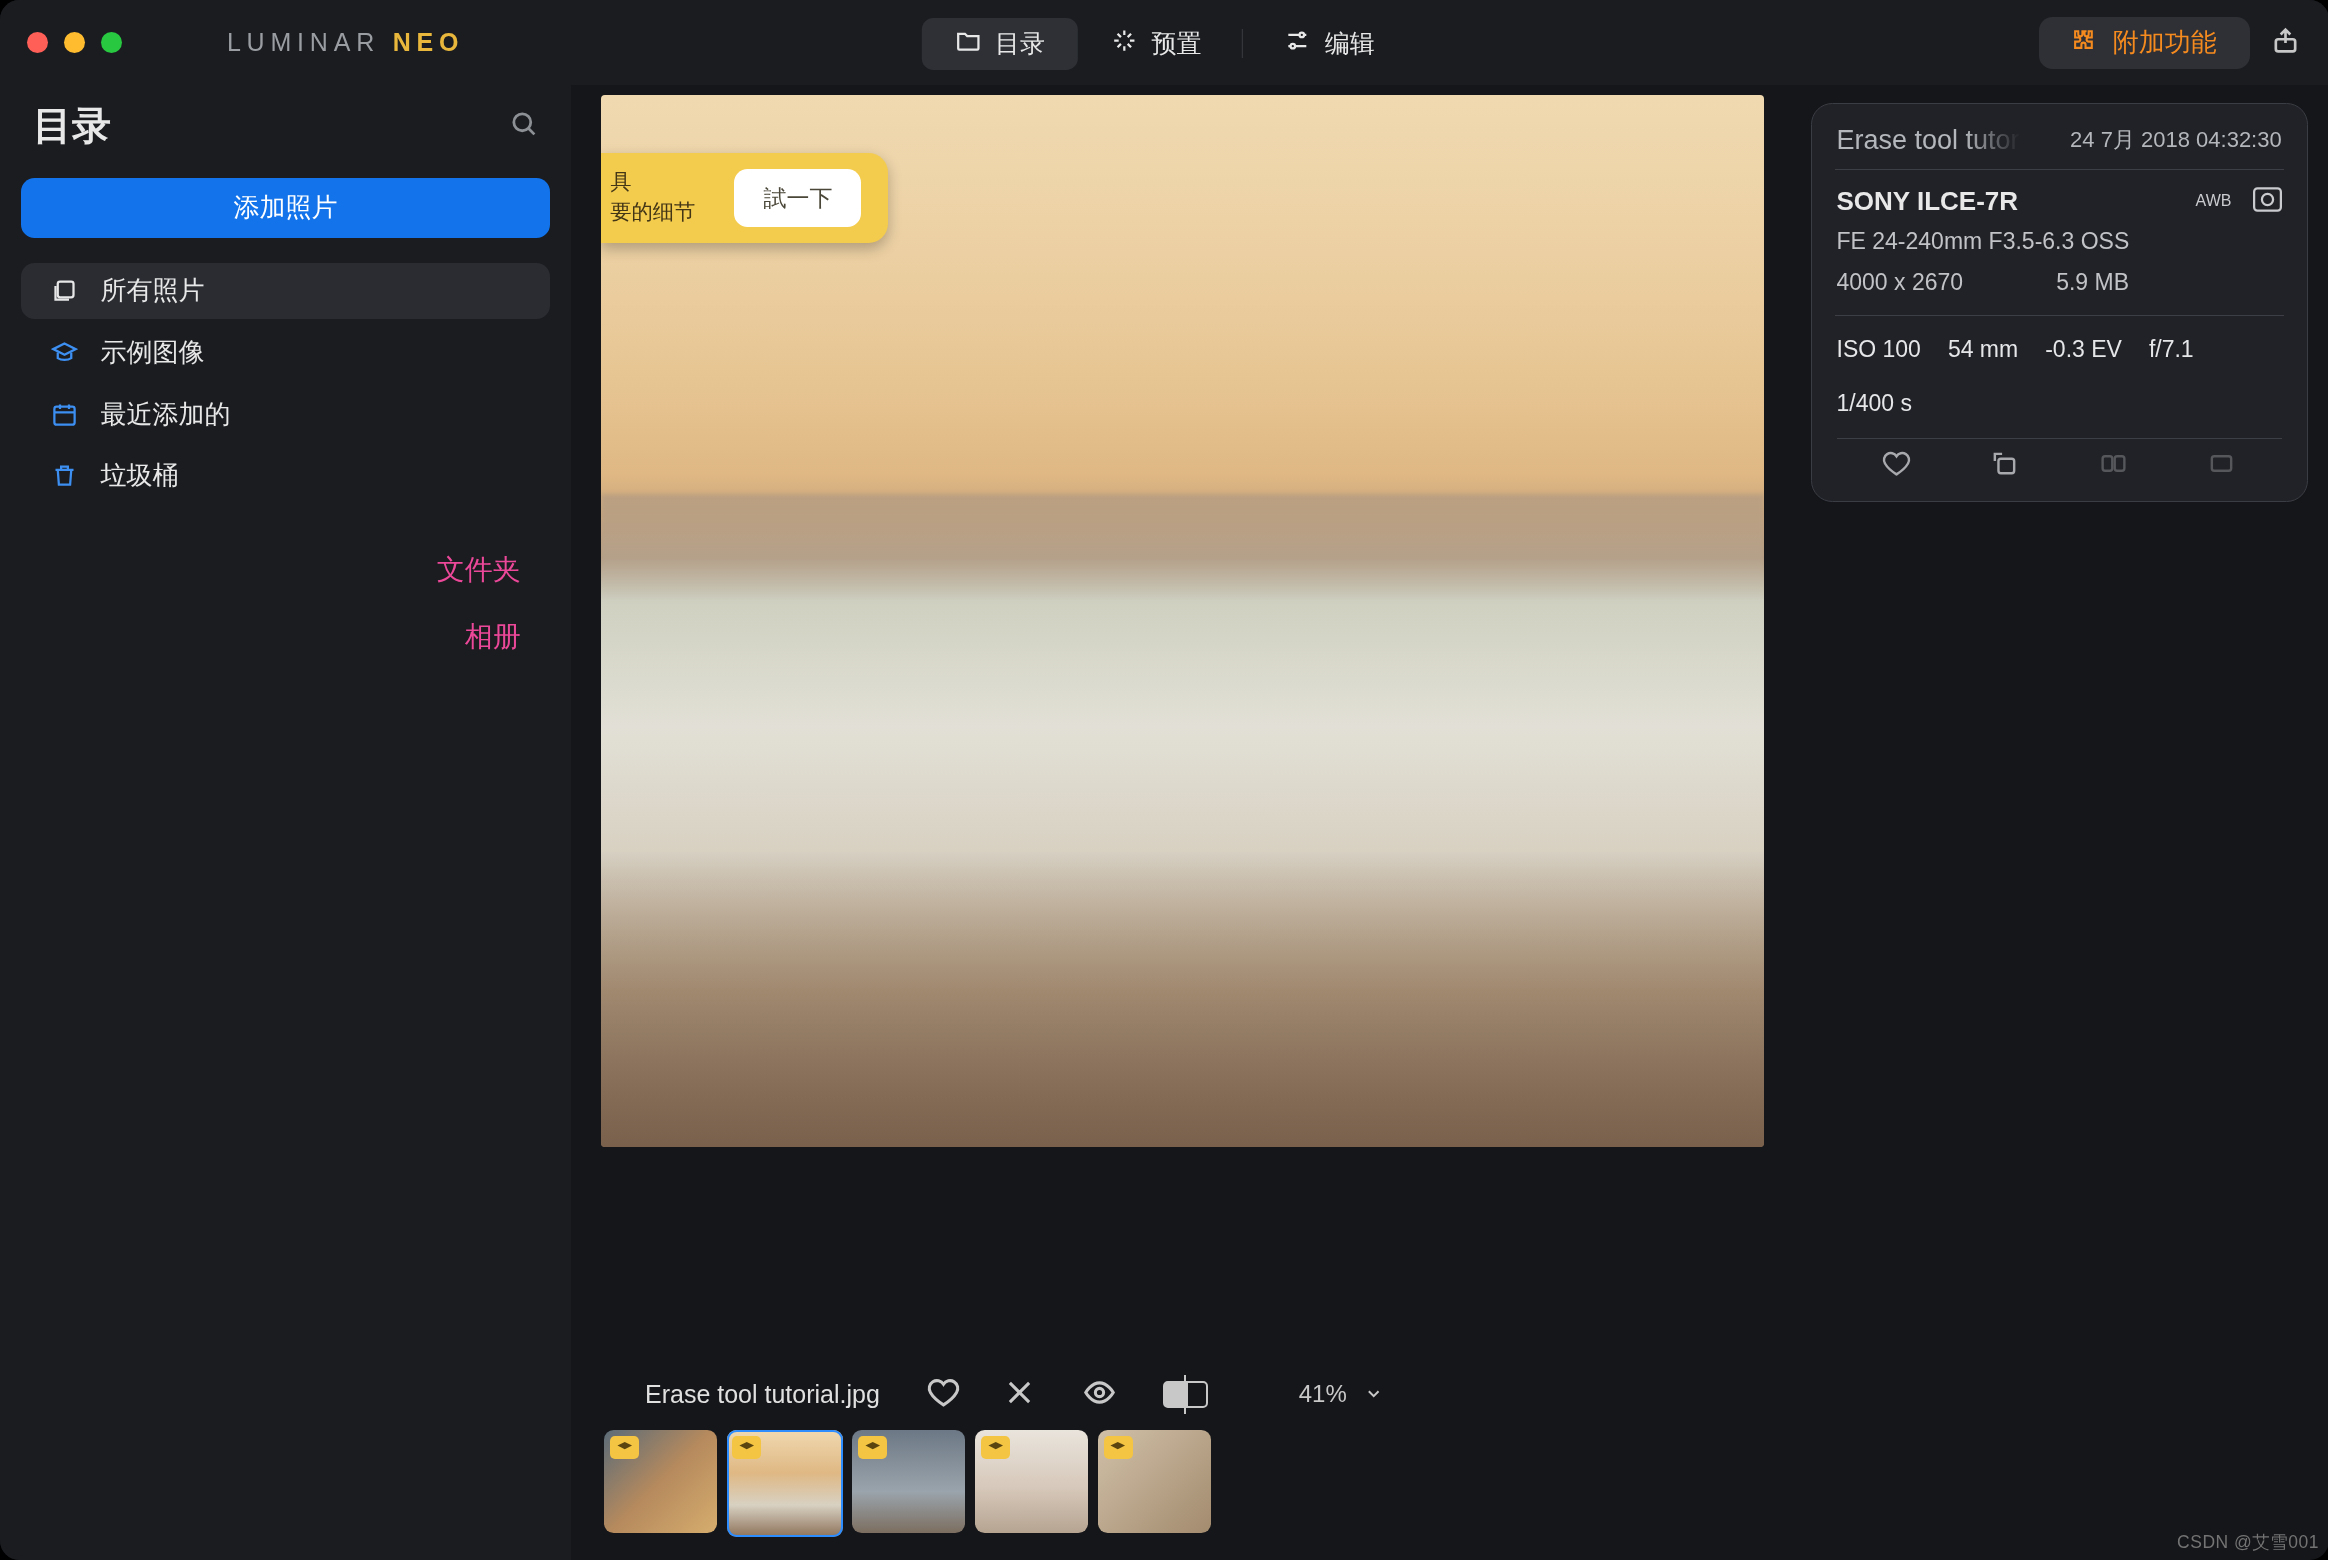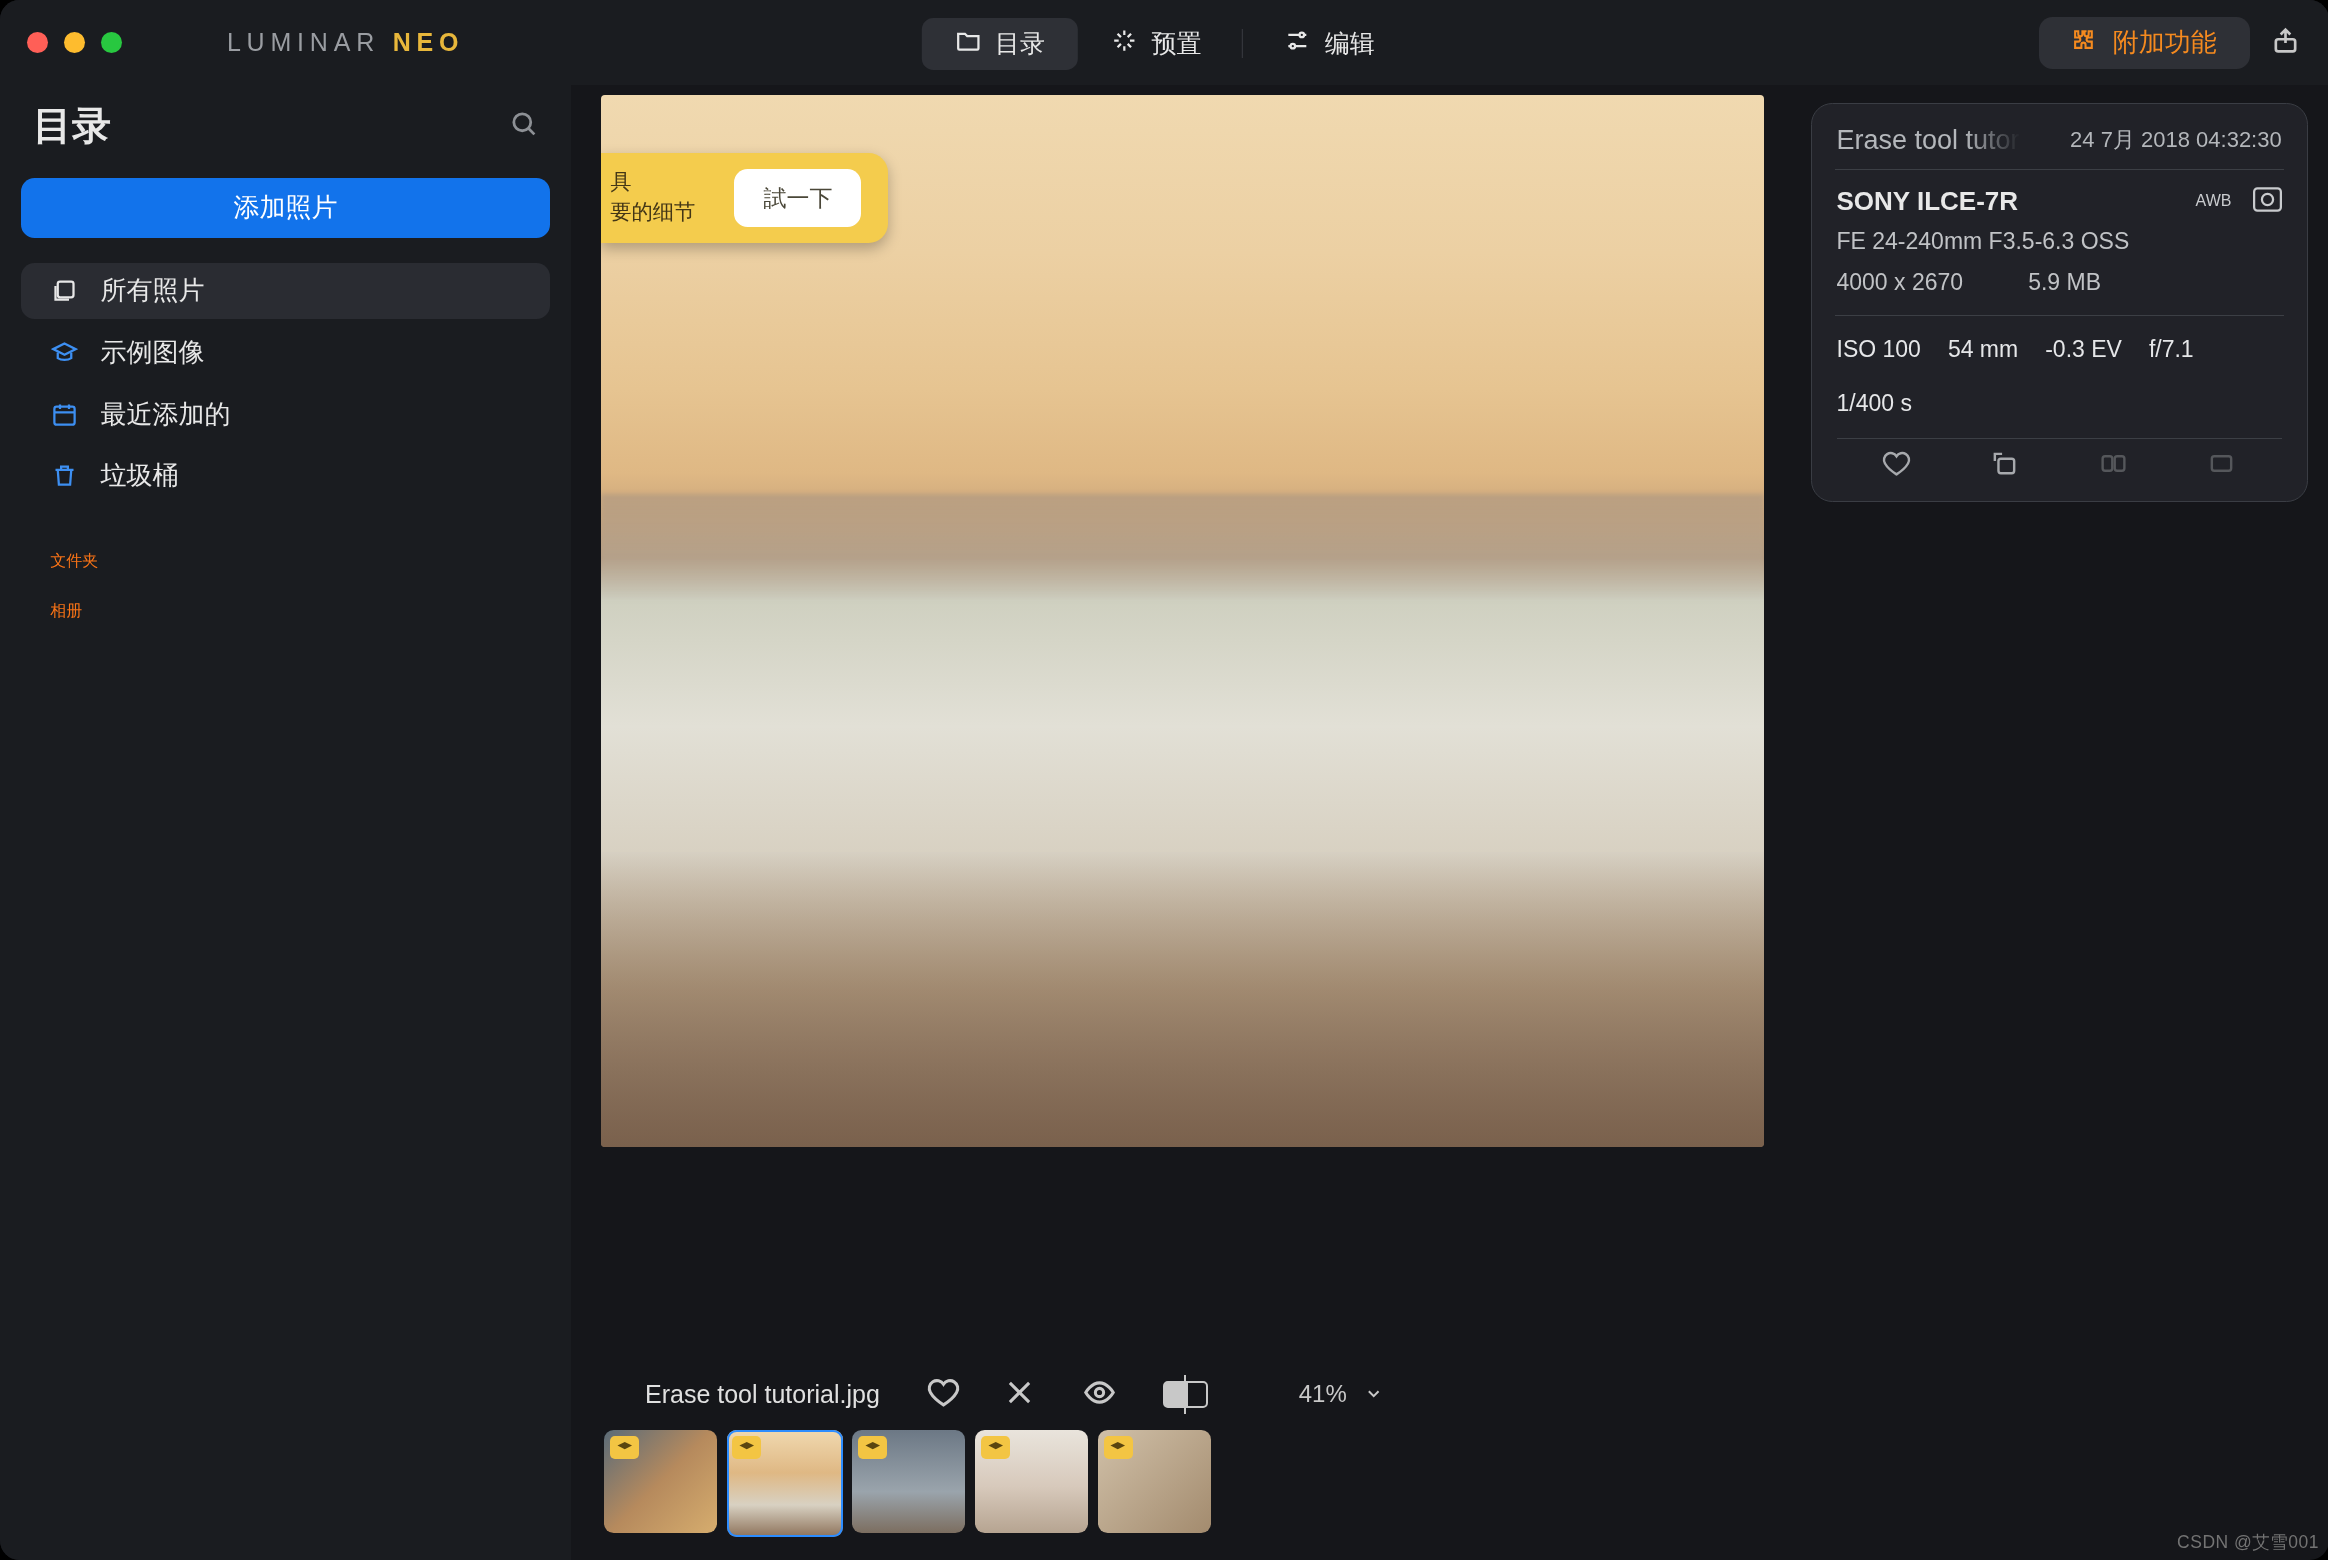--- a/index.html
+++ b/index.html
@@ -112,21 +112,21 @@
     font-size:26px;
     color: var(--text);
     cursor:pointer;
   }
   .nav-item.active { background: #2a2c32; }
   .nav-item .ic { width:29px; height:29px; display:flex; align-items:center; justify-content:center;}
   .nav-item .ic svg { width:27px; height:27px; stroke:currentColor; fill:none; stroke-width:2;}
   .ic.sample { color:#3d8ff2; }
   .ic.recent { color:#3d8ff2; }
   .ic.trash  { color:#3d8ff2; }
-  .section-label { font-size:16px; color:#f97316; padding:47px 29px 7.8px 29px;}
+  .section-label { font-size:28px; color:#ec4899; padding:47px 29px 7.8px 29px;text-align:right;}
 
   
   .center {
     flex:1; position:relative; min-width:0;
     display:flex; flex-direction:column;
   }
   .preview-wrap { flex:1; display:flex; align-items:flex-start; justify-content:center; padding: 9.7px 21.3px 0 21.3px; position:relative;}
   .preview {
     width: 1163px; height: 1052px;
     border-radius: 3.9px;
@@ -220,21 +220,21 @@
     white-space:nowrap; overflow:hidden;
     mask-image: linear-gradient(to right,#000 70%, transparent 100%);
   }
   .info-date { font-size:22px; color:#b4b7bb; white-space:nowrap;}
   .divider{ height:1px; background:#3c3f45; margin:5.8px -1.9px 15.5px;}
   .camera-row { display:flex; justify-content:space-between; align-items:center;}
   .camera { font-size:26px; font-weight:600; }
   .awb-wrap{ display:flex; align-items:center; gap:21.3px; color:#c9cbce;}
   .awb-wrap svg{ width:29px; height:25px; stroke:#c9cbce; fill:none; stroke-width:2;}
   .lens { font-size:23px; color:#c1c3c6; margin-top:11.6px;}
-  .dim-row { display:flex; gap:65px; margin-top:13.6px; font-size:23px; color:#c1c3c6;}
+  .dim-row { display:flex; gap:93px; margin-top:13.6px; font-size:23px; color:#c1c3c6;}
   .exif-row { display:flex; gap:27px; margin-top:19.4px; font-size:23px; color:#e6e7e9; flex-wrap:wrap;}
   .info-actions {
     display:flex; justify-content:space-around;
     margin-top:21.3px; padding:9.7px 5.8px 5.8px; border-top:1px solid #3c3f45;
   }
   .info-actions svg{ width:29px; height:29px; stroke:#a7a9ad; fill:none; stroke-width:2;}
   .info-actions .dim svg{ stroke:#55575b;}
 
   .watermark{
     position:absolute; right:10px; bottom:5.8px;

